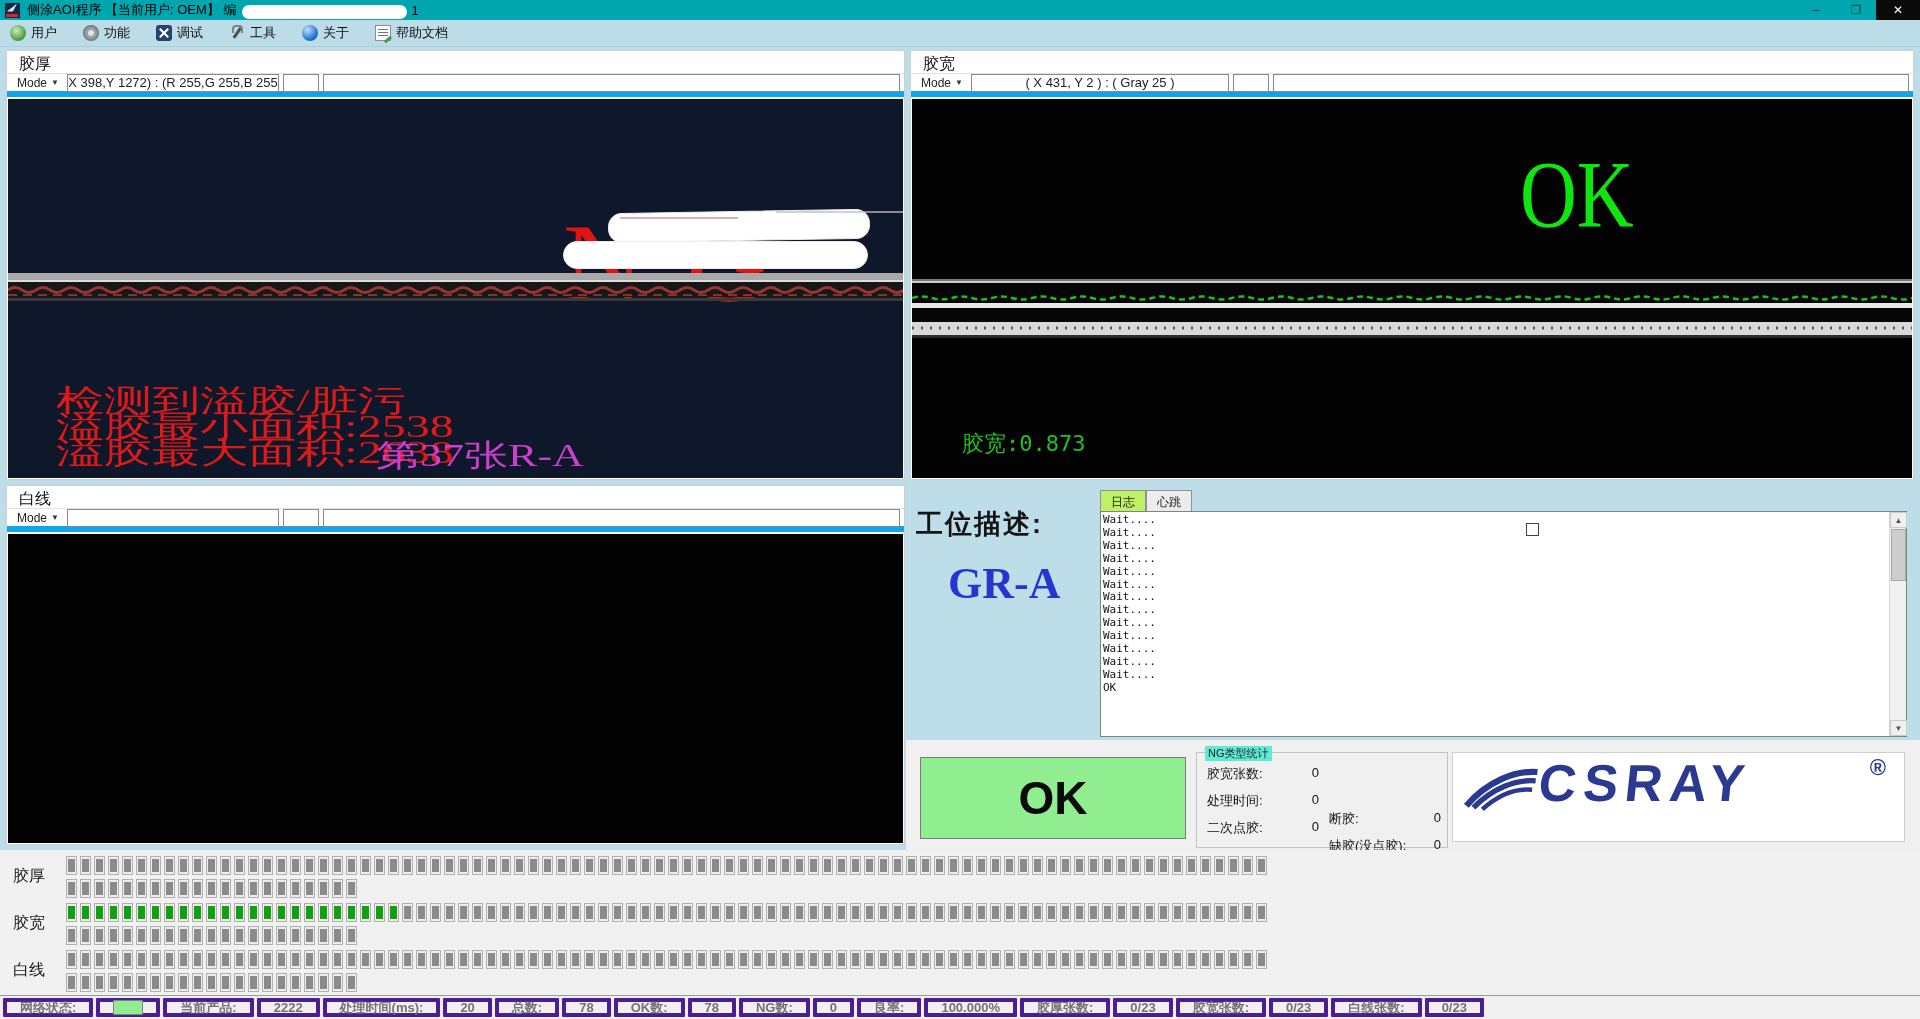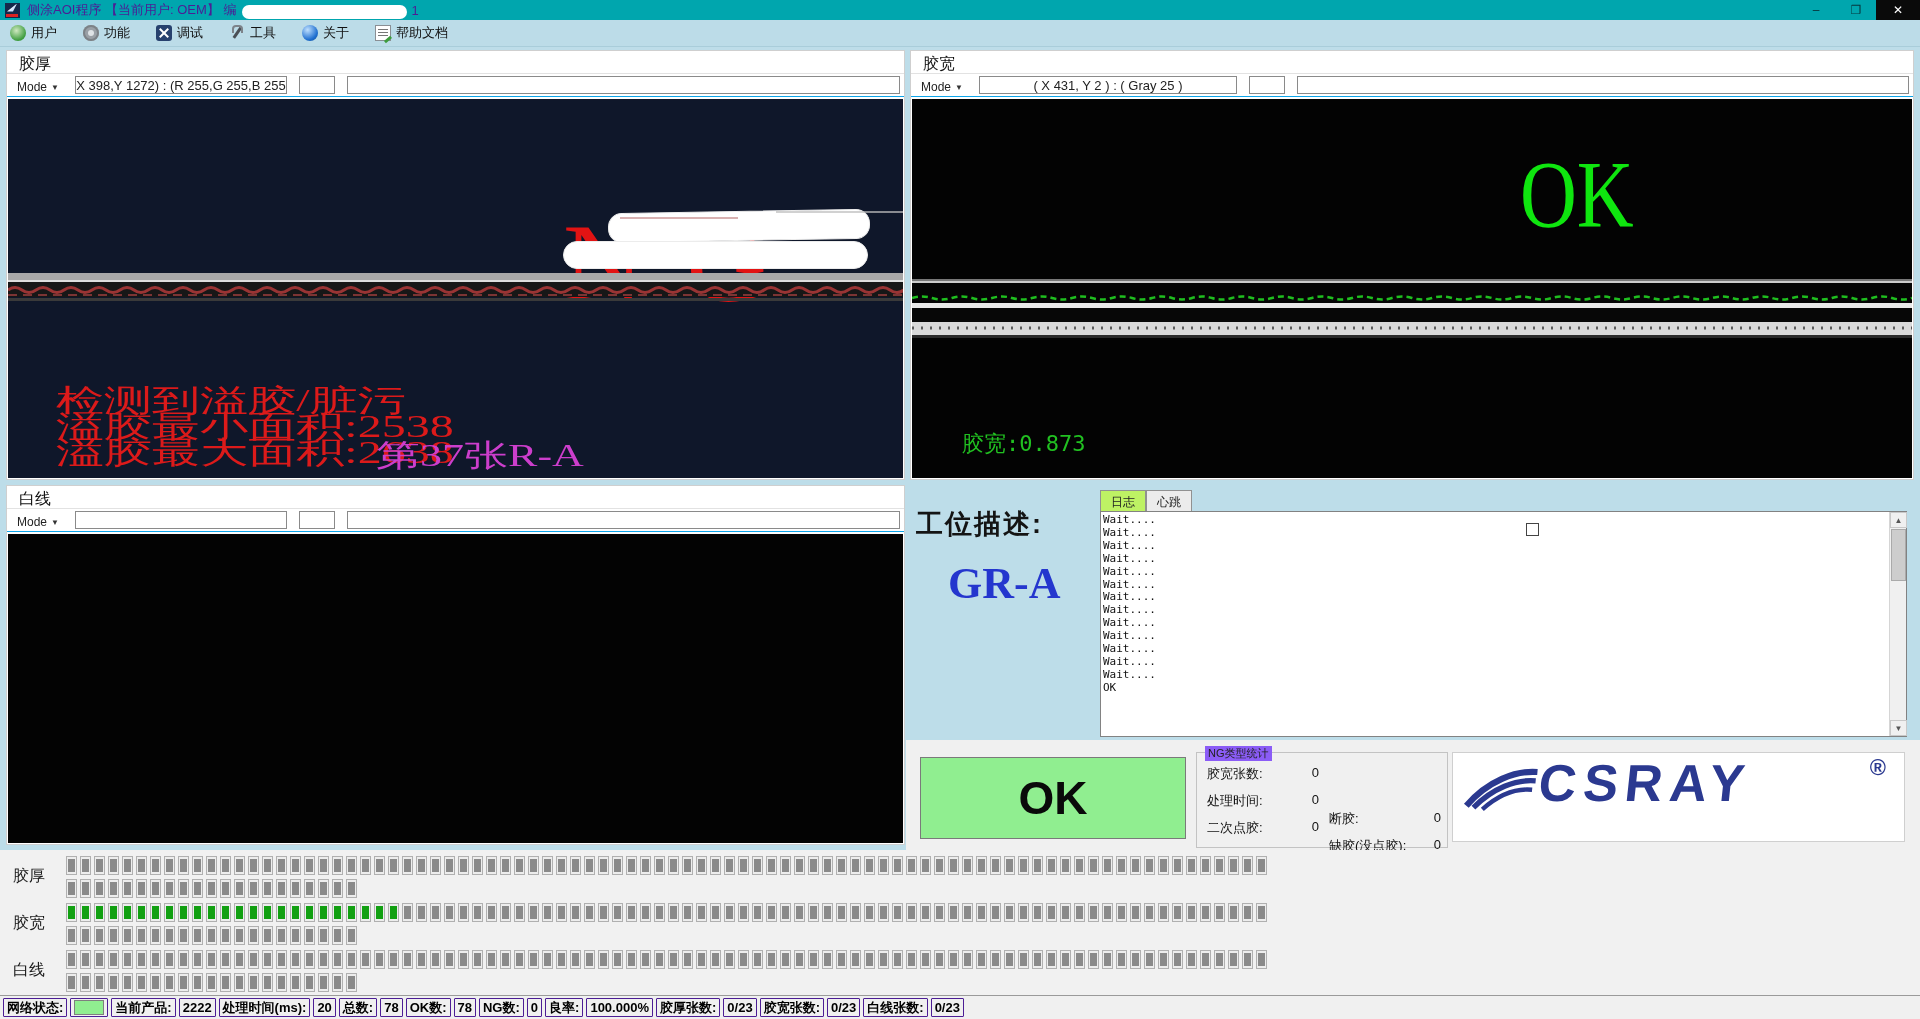--- a/index.html
+++ b/index.html
@@ -8,21 +8,21 @@
   #root { position:relative; width:1920px; height:1019px; background:#BDDDE9; }
 
   
   .titlebar { position:absolute; left:0; top:0; width:1920px; height:20px;
               background:#00A6AE; display:flex; align-items:center; }
   .app-icon { width:15px; height:15px; margin:0 7px 0 5px; background:#15284b;
               position:relative; flex:0 0 auto; }
   .app-icon:before { content:""; position:absolute; left:2px; top:1px; width:10px; height:8px;
               background:linear-gradient(135deg,#fff 40%,#cfe3ff 60%); clip-path:polygon(0 100%,100% 0,60% 100%); }
   .app-icon:after { content:""; position:absolute; left:1px; bottom:1px; width:12px; height:3px; background:#d22; }
-  .title-text { font-size:13px; color:#4c1d95; white-space:nowrap; }
+  .title-text { font-size:13px; color:#000000; white-space:nowrap; }
   .title-scribble { display:inline-block; width:165px; height:14px; background:#fff;
               border-radius:8px; margin:0 4px -3px 6px; }
   .win-controls { margin-left:auto; display:flex; align-items:center; height:20px; }
   .win-btn { width:40px; height:20px; text-align:center; font-size:12px; line-height:20px;
              color:#07333a; cursor:pointer; }
   .win-btn.close { background:#0a0a0a; color:#fff; width:44px; }
 
   
   .menubar { position:absolute; left:0; top:20px; width:1920px; height:27px;
              background:#BCDCE8; display:flex; align-items:center; gap:26px; padding-left:10px;
@@ -45,22 +45,22 @@
   .icon-help { background:#fff; border:1px solid #8a8f94; }
   .icon-help:before { content:""; position:absolute; left:2px; top:3px; width:10px; height:1px;
                       background:#777; box-shadow:0 3px 0 #777, 0 6px 0 #777; }
   .icon-help:after { content:""; position:absolute; right:-2px; bottom:-1px; width:8px; height:3px;
                      background:#3d9c3d; transform:rotate(-40deg); }
 
   
   .panel { position:absolute; background:#fff; border:1px solid #cfcfcf; }
   .panel-title { height:23px; padding:3px 0 0 12px; font-size:16px; color:#111;
                  border-bottom:1px solid #e2e2e2; background:#fff; }
-  .mode-row { height:23px; display:flex; align-items:flex-end; gap:12px; padding:2px 4px 2px 6px;
-              border-bottom:1px solid #0ea5e9; background:#fff; }
+  .mode-row { height:23px; display:flex; align-items:center; gap:4px; padding:2px 4px 2px 6px;
+              border-bottom:6px solid #0ea5e9; background:#fff; }
   .mode-btn { font-size:12px; color:#222; padding:0 4px; display:flex; align-items:center; gap:4px; cursor:pointer; }
   .mode-caret { font-size:8px; color:#333; }
   .mbox { height:18px; border:1px solid #8a8a8a; background:#fff; font-size:13px; color:#222;
           display:flex; align-items:center; justify-content:center; overflow:hidden; white-space:nowrap; }
   .img-area { position:absolute; left:1px; right:1px; bottom:1px; overflow:hidden; cursor:crosshair; }
   .img-white { background:#0f172a; }
   .img-black { background:#030303; }
 
   .ng-big { position:absolute; left:555px; top:108px; font-family:"Liberation Serif", serif;
             font-size:112px; letter-spacing:42px; color:#E21313; line-height:1; }
@@ -95,21 +95,21 @@
             border:1px solid #c8c8c8; font-size:8px; color:#555; text-align:center; line-height:15px; cursor:pointer; }
   .sb-thumb { position:absolute; left:1px; width:15px; height:52px; background:#cdcdcd;
             border:1px solid #aaa; cursor:pointer; }
   .log-checkbox { position:absolute; left:1526px; top:523px; width:13px; height:13px;
             border:1px solid #444; background:#fff; cursor:pointer; }
   .ok-button { position:absolute; left:920px; top:757px; width:266px; height:82px; background:#90EE90;
             border:1px solid #7a7a7a; display:flex; align-items:center; justify-content:center;
             font-size:46px; font-weight:bold; color:#0a0a0a; cursor:pointer; }
   .ng-stats { position:absolute; left:1196px; top:752px; width:252px; height:96px;
             border:1px solid #c3c3c3; }
-  .ng-stats-legend { position:absolute; left:8px; top:-7px; background:#8b5cf6; padding:0 3px;
+  .ng-stats-legend { position:absolute; left:8px; top:-7px; background:#5eead4; padding:0 3px;
             font-size:11px; color:#222; }
   .ng-col { position:absolute; top:12px; font-size:13px; color:#111; }
   .ng-col.c1 { left:10px; width:112px; }
   .ng-col.c2 { left:132px; width:112px;margin-top:45px; }
   .ng-row { display:flex; justify-content:space-between; margin-bottom:9px; white-space:nowrap; }
   .logo-box { position:absolute; left:1452px; top:752px; width:453px; height:90px; background:#fff;
             border:1px solid #cfcfcf; }
   .logo-brand { position:absolute; left:86px; top:0px; font-size:52px; font-weight:bold;
             color:#2B3990; letter-spacing:7px; transform:skewX(-6deg); }
   .logo-reg { position:absolute; right:18px; top:2px; font-size:22px; color:#2B3990; font-weight:bold; }
@@ -121,22 +121,22 @@
   .grid-group { position:absolute; left:0; width:1920px; height:44px; }
   .grid-label { position:absolute; left:13px; top:10px; font-size:16px; color:#1a1a1a; }
   .cell-row { position:absolute; left:66px; display:flex; gap:3px; }
   .cell { width:11px; height:19px; border:1px solid #b0b0b0; background:#ededed; padding:2px 1px; }
   .cell > i { display:block; width:7px; height:13px; background:#8a8a8a; }
   .cell.green > i { background:#12A012; }
 
   
   .statusbar { position:absolute; left:0; top:995px; width:1920px; height:24px; background:#F0F0F0;
             border-top:1px solid #9a9a9a; display:flex; align-items:center; padding-left:3px; }
-  .sb-seg { border:1px solid #4c1d95; border-radius:1px; height:19px; display:flex; align-items:center;
-            padding:0 3px; font-size:13px; font-weight:bold; color:#000000; margin-right:3px; white-space:nowrap; }
+  .sb-seg { border:4px solid #4c1d95; border-radius:1px; height:19px; display:flex; align-items:center;
+            padding:0 13px; font-size:13px; font-weight:bold; color:#737373; margin-right:3px; white-space:nowrap; }
   .sb-swatch { width:30px; height:15px; background:#90EE90; border:1px solid #7f7f7f; }
 </style>
 </head>
 <body>
 
 <div id="root">
 
   <div class="titlebar">
     <span class="app-icon"></span>
     <span class="title-text">侧涂AOI程序 【当前用户: OEM】  编</span>

